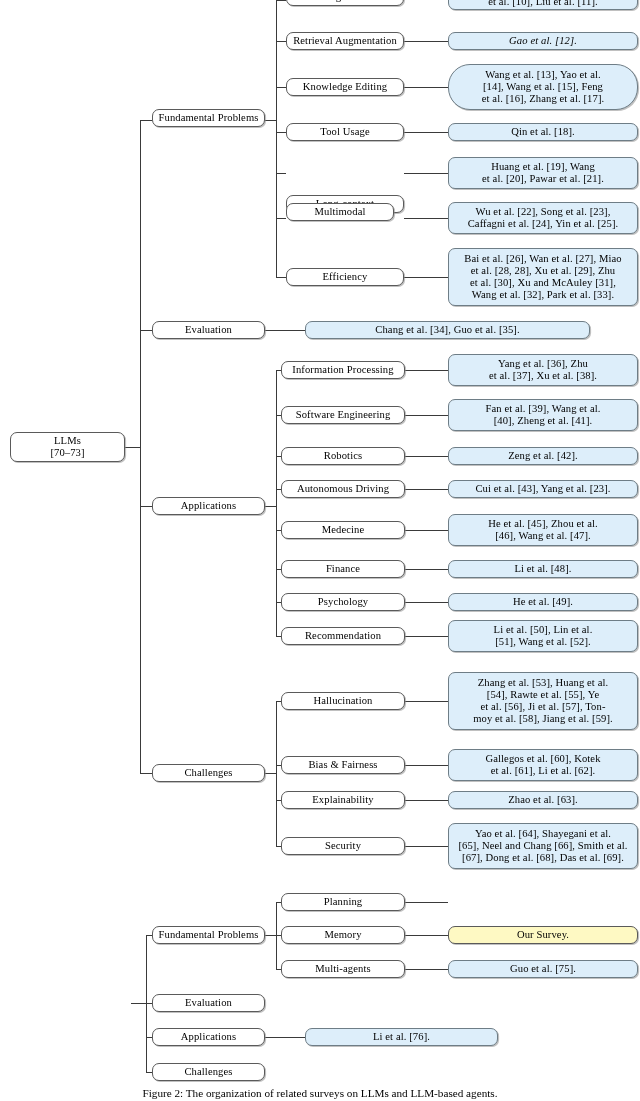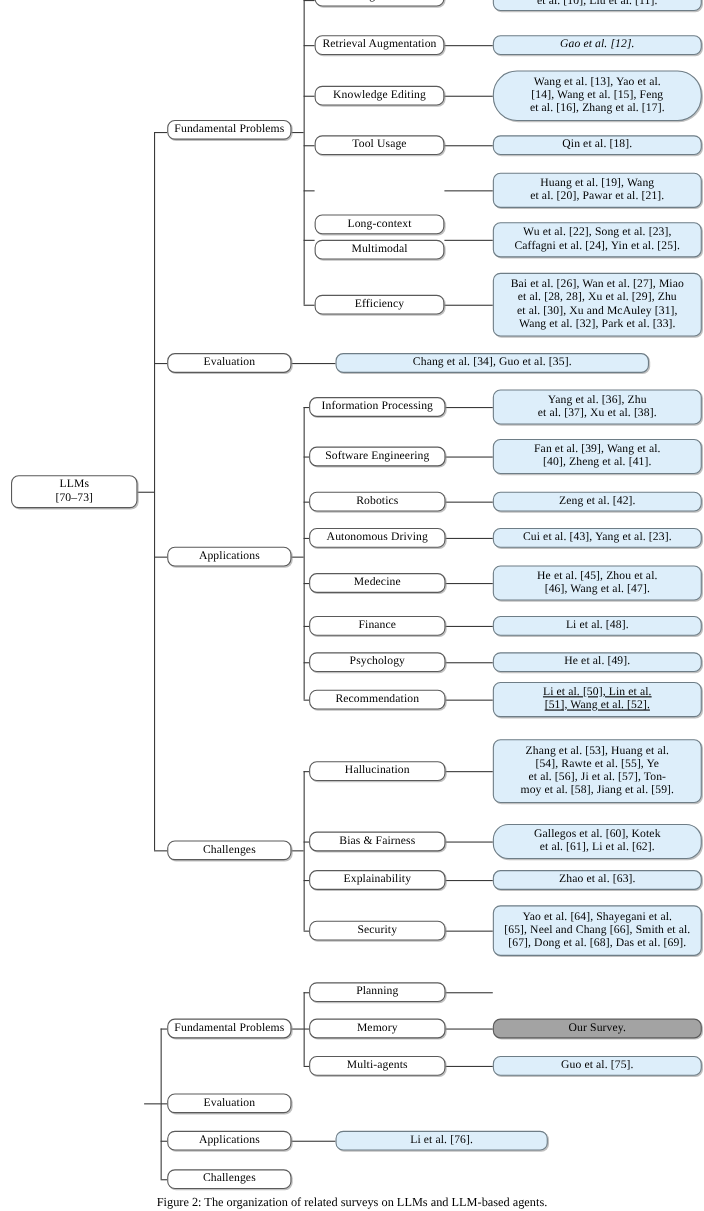--- a/index.html
+++ b/index.html
@@ -23,21 +23,21 @@
     letter-spacing:.1px;
     padding:1px 3px;
     box-shadow:1.1px 1.1px 0 rgba(140,140,140,.55);
     z-index:3;
   }
   .node.leaf{
     background:#ddeefa;
     border-color:#6e7d86;
   }
   .node.leaf.highlight{
-    background:#a3a3a3;
+    background:#fef9c3;
     border-color:#5a5a5a;
   }
   .node .txt{display:block;width:100%;white-space:pre-line;}
 
   
   .hline{position:absolute;height:0;border-top:1.1px solid #3a3a3a;z-index:1;}
   .vline{position:absolute;width:0;border-left:1.1px solid #3a3a3a;z-index:1;}
 
   
   #caption{
@@ -119,21 +119,21 @@
   <div class="node" style="left:286px;top:164px;width:118px;height:18px;margin-top:31px;">
     <span class="txt">Long-context</span>
   </div>
   <div class="hline" style="left:404px;top:173px;width:44px;"></div>
   <div class="node leaf" style="left:448px;top:157px;width:190px;height:32px;">
     <span class="txt">Huang et al. [19], Wang
 et al. [20], Pawar et al. [21].</span>
   </div>
 
   <div class="hline" style="left:276px;top:218px;width:10px;"></div>
-  <div class="node" style="left:286px;top:218px;width:118px;height:18px;">
+  <div class="node" style="left:286px;top:203px;width:108px;height:18px;">
     <span class="txt">Multimodal</span>
   </div>
   <div class="hline" style="left:404px;top:218px;width:44px;"></div>
   <div class="node leaf" style="left:448px;top:202px;width:190px;height:32px;">
     <span class="txt">Wu et al. [22], Song et al. [23],
 Caffagni et al. [24], Yin et al. [25].</span>
   </div>
 
   <div class="hline" style="left:276px;top:277px;width:10px;"></div>
   <div class="node" style="left:286px;top:268px;width:118px;height:18px;">
@@ -225,21 +225,21 @@
   <div class="hline" style="left:405px;top:602px;width:43px;"></div>
   <div class="node leaf" style="left:448px;top:593px;width:190px;height:18px;">
     <span class="txt">He et al. [49].</span>
   </div>
 
   <div class="hline" style="left:276px;top:636px;width:5px;"></div>
   <div class="node" style="left:281px;top:627px;width:124px;height:18px;">
     <span class="txt">Recommendation</span>
   </div>
   <div class="hline" style="left:405px;top:636px;width:43px;"></div>
-  <div class="node leaf" style="left:448px;top:620px;width:190px;height:32px;text-decoration:underline;">
+  <div class="node leaf" style="left:448px;top:620px;width:190px;height:32px;">
     <span class="txt">Li et al. [50], Lin et al.
 [51], Wang et al. [52].</span>
   </div>
 
   <div class="node" style="left:152px;top:764px;width:113px;height:18px;">
     <span class="txt">Challenges</span>
   </div>
   <div class="hline" style="left:265px;top:773px;width:11px;"></div>
   <div class="vline" style="left:276px;top:701px;height:145px;"></div>
 
@@ -253,21 +253,21 @@
 [54], Rawte et al. [55], Ye
 et al. [56], Ji et al. [57], Ton-
 moy et al. [58], Jiang et al. [59].</span>
   </div>
 
   <div class="hline" style="left:276px;top:765px;width:5px;"></div>
   <div class="node" style="left:281px;top:756px;width:124px;height:18px;">
     <span class="txt">Bias &amp; Fairness</span>
   </div>
   <div class="hline" style="left:405px;top:765px;width:43px;"></div>
-  <div class="node leaf" style="left:448px;top:749px;width:190px;height:32px;border-radius:14px;">
+  <div class="node leaf" style="left:448px;top:749px;width:190px;height:32px;">
     <span class="txt">Gallegos et al. [60], Kotek
 et al. [61], Li et al. [62].</span>
   </div>
 
   <div class="hline" style="left:276px;top:800px;width:5px;"></div>
   <div class="node" style="left:281px;top:791px;width:124px;height:18px;">
     <span class="txt">Explainability</span>
   </div>
   <div class="hline" style="left:405px;top:800px;width:43px;"></div>
   <div class="node leaf" style="left:448px;top:791px;width:190px;height:18px;">

